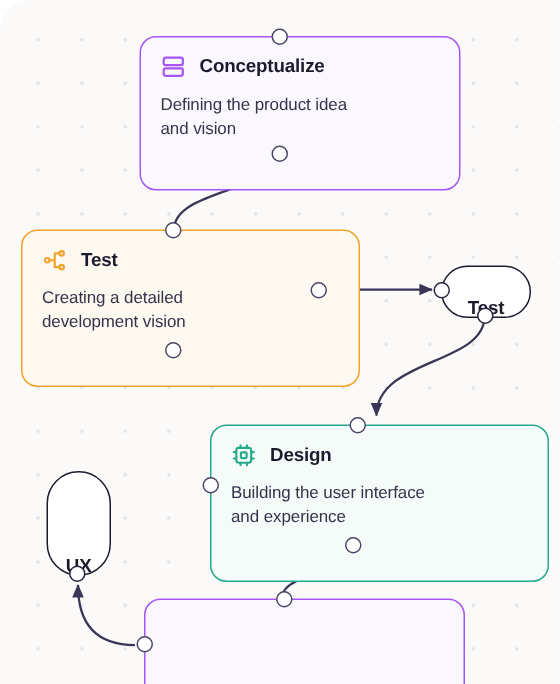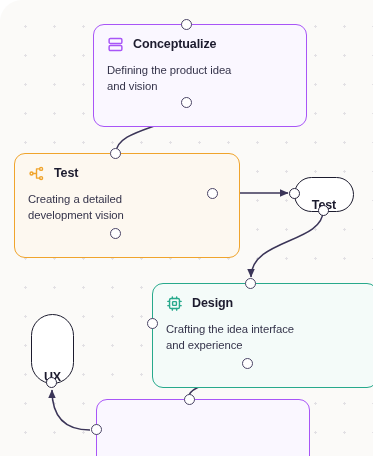--- a/index.html
+++ b/index.html
@@ -113,32 +113,32 @@
   </div>
 
   <div class="node" style="left:294px;top:177px;width:58px;height:33px;">
     <div class="pill test" style="width:100%;height:100%;">
       <span class="ttl">Test</span>
     </div>
     <div class="handle dark" style="left:-5.5px;top:11px;"></div>
     <div class="handle dark" style="left:23.5px;bottom:-5.5px;"></div>
   </div>
 
-  <div class="node" style="left:152px;top:283px;width:198px;height:80px;">
+  <div class="node" style="left:140px;top:283px;width:198px;height:80px;">
     <div class="card design" style="width:100%;height:100%;">
       <div class="hdr">
         <svg class="ico" viewBox="0 0 24 24" fill="none">
           <rect x="5" y="5" width="14" height="14" rx="2.2" stroke="#27a98c" stroke-width="2"></rect>
           <rect x="9.3" y="9.3" width="5.4" height="5.4" rx="1" stroke="#27a98c" stroke-width="2"></rect>
           <path d="M9,2.6 L9,5 M15,2.6 L15,5 M9,19 L9,21.4 M15,19 L15,21.4
                    M2.6,9 L5,9 M2.6,15 L5,15 M19,9 L21.4,9 M19,15 L21.4,15" stroke="#27a98c" stroke-width="2" stroke-linecap="round"></path>
         </svg>
         <div class="ttl">Design</div>
       </div>
-      <div class="desc">Crafting the idea interface
+      <div class="desc">Building the user interface
 and experience</div>
     </div>
     <div class="handle" style="left:93px;top:-5.5px;"></div>
     <div class="handle" style="left:90px;bottom:-5.5px;"></div>
     <div class="handle" style="left:-5.5px;top:34.5px;"></div>
   </div>
 
   <div class="node" style="left:31px;top:314px;width:41px;height:68px;">
     <div class="pill ux" style="width:100%;height:100%;">
       <span class="ttl">UX</span>

